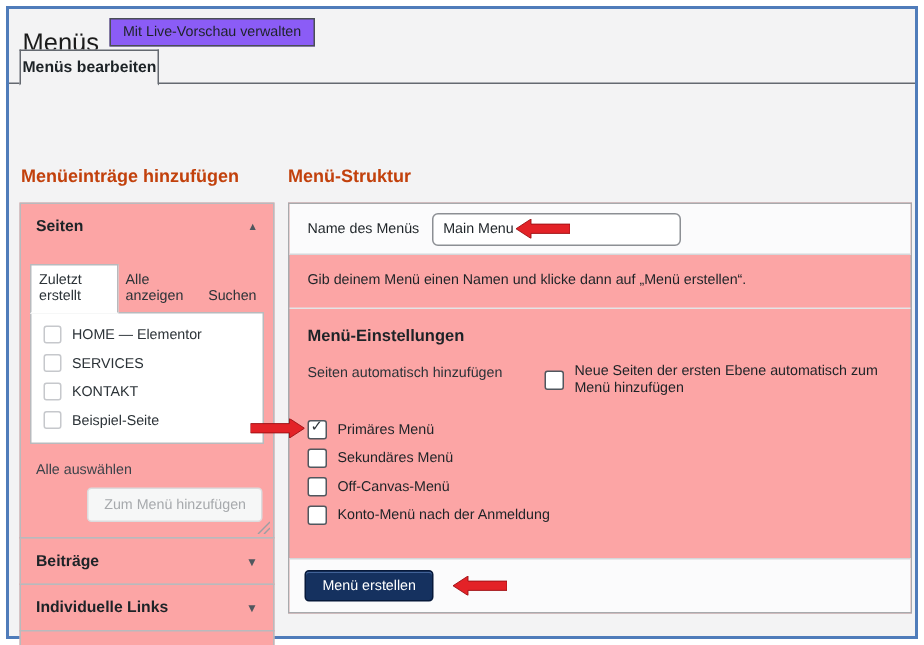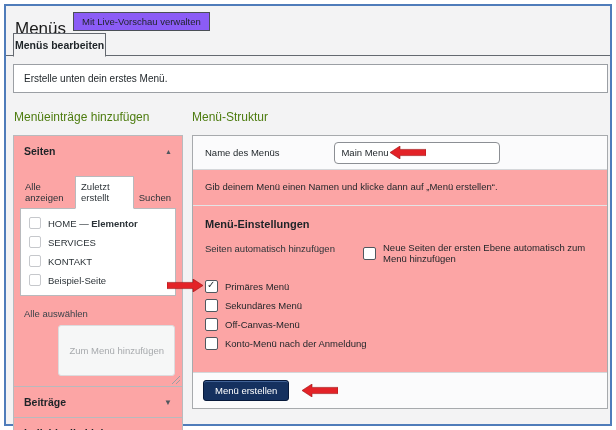--- a/index.html
+++ b/index.html
@@ -12,57 +12,57 @@
   .manage-btn{position:absolute;left:67px;top:6px;background:#8b5cf6;border:1px solid #4a4f55;
               font-size:9.5px;padding:3px 8px;color:#1d2327;cursor:pointer;}
   .tabline{position:absolute;left:0;right:0;top:49px;border-top:1px solid #646970;}
   .edit-tab{position:absolute;left:7px;top:27px;z-index:2;background:#f3f3f4;
             border:1px solid #646970;border-bottom:1px solid #f3f3f4;
             font-size:10.5px;font-weight:bold;padding:5px 1px;cursor:pointer;}
   .notice{position:absolute;left:7px;top:58px;width:573px;background:#fff;
           border:1px solid #9b9fa4;padding:8px 10px;font-size:10px;}
 
   
-  .col-heading{position:absolute;font-size:12px;font-weight:normal;color:#4d7c0f;}
+  .col-heading{position:absolute;font-size:12px;font-weight:bold;color:#c2410c;}
   .left-heading{left:8px;top:104px;}
   .main-heading{left:186px;top:104px;}
 
   .left-col{position:absolute;left:7px;top:129px;width:170px;}
   .panel{background:#fca5a5;border:1px solid #b8babd;box-sizing:border-box;}
 
   
   .pages-panel{position:relative;padding-bottom:8px;}
   .acc-header{display:flex;justify-content:space-between;align-items:center;
               padding:9px 10px 7px;font-size:10.5px;font-weight:bold;cursor:pointer;}
   .acc-arrow{font-size:7px;color:#50575e;}
   .inner-tabs{display:flex;align-items:flex-end;margin:12px 6px 0 6px;font-size:9.5px;}
   .inner-tab{padding:4px 5px 5px;color:#2c3338;cursor:pointer;}
   .inner-tab.active{border:1px solid #b8babd;border-bottom:1px solid #fff;
                     background:#fff;margin-bottom:-1px;position:relative;z-index:1;}
   .tab-content{border:1px solid #b8babd;margin:0 6px;padding:8px 6px;background:#fff;}
   .page-item{display:flex;align-items:center;gap:7px;font-size:9.5px;color:#2c3338;margin:0 0 7px 2px;}
   .page-item:last-child{margin-bottom:1px;}
   .cb{width:10px;height:10px;border:1px solid #c6c8cc;border-radius:2px;background:#fff;
       display:inline-block;flex:none;position:relative;cursor:pointer;}
-  .state-bold{font-weight:bold;}
+  .state-bold{font-weight:normal;}
   .select-all{font-size:9.5px;color:#3c434a;margin:12px 12px 0 10px;cursor:pointer;display:inline-block;}
   .add-row{text-align:right;margin:4px 7px 2px 0;}
   .add-btn{font-size:9.5px;color:#a7aaad;background:#f6f7f7;border:1px solid #dcdcde;
-           border-radius:3px;padding:19px 10px;cursor:default;}
+           border-radius:3px;padding:5px 10px;cursor:default;}
   .grip{position:absolute;right:2px;bottom:2px;}
 
   .accordion{margin-top:-1px;}
   .accordion .acc-header{padding:9px 10px;}
   .acc-arrow-down{font-size:8px;color:#50575e;}
 
   
   .main-col{position:absolute;left:186px;top:129px;width:416px;}
   .menu-panel{border:1px solid #a7aaad;}
   .name-row{display:flex;align-items:center;background:#fbfbfc;border-bottom:1px solid #d5d7da;
-            padding:7px 12px;height:34px;box-sizing:border-box;gap:46px;}
+            padding:7px 12px;height:34px;box-sizing:border-box;}
   .name-label{font-size:9.5px;margin-right:9px;white-space:nowrap;}
   .name-input{width:152px;height:20px;border:1px solid #8c8f94;border-radius:4px;background:#fff;
               font-size:9.5px;padding:0 6px;font-family:inherit;color:#1d2327;position:relative;}
   .input-wrap{position:relative;display:inline-block;}
   .arrow-in-input{position:absolute;left:56px;top:4px;}
 
   .hint{padding:11px 12px 13px;font-size:9.5px;border-bottom:1px solid #e3e4e6;}
 
   .settings{padding:8px 12px 6px;}
   .settings-h{font-size:11px;font-weight:bold;margin:4px 0 12px;}
@@ -83,36 +83,35 @@
 </style>
 </head>
 <body>
 
 <div class="frame">
 
   <h1 class="page-title">Menüs</h1>
   <button class="manage-btn">Mit Live-Vorschau verwalten</button>
   <div class="tabline"></div>
   <div class="edit-tab">Menüs bearbeiten</div>
-  <div class="notice">Erstelle unten dein erstes Menü.</div>
 
   <div class="col-heading left-heading">Menüeinträge hinzufügen</div>
   <div class="col-heading main-heading">Menü-Struktur</div>
 
   <div class="left-col">
 
     <div class="panel pages-panel">
       <div class="acc-header">
         <span>Seiten</span>
         <span class="acc-arrow">▲</span>
       </div>
 
       <div class="inner-tabs">
+        <span class="inner-tab active">Zuletzt erstellt</span>
         <span class="inner-tab">Alle anzeigen</span>
-        <span class="inner-tab active">Zuletzt erstellt</span>
         <span class="inner-tab">Suchen</span>
       </div>
 
       <div class="tab-content">
         <div class="page-item">
           <span class="cb"></span>
           <span><span>HOME —</span> <span class="state-bold">Elementor</span></span>
         </div>
         <div class="page-item">
           <span class="cb"></span>

